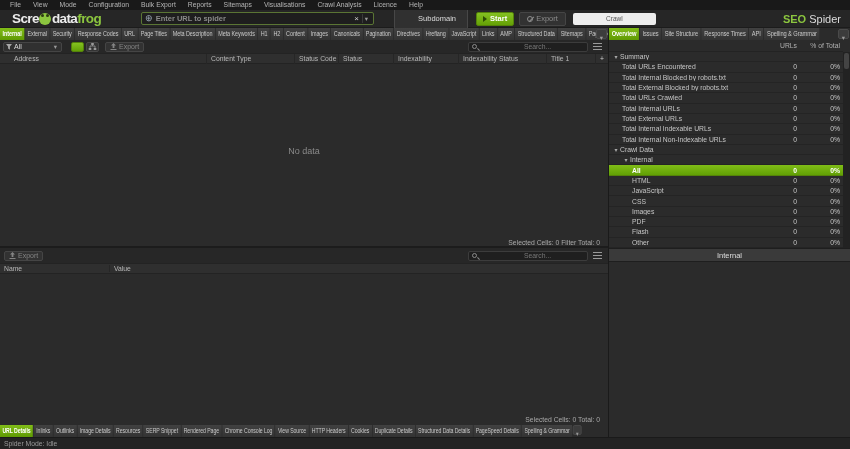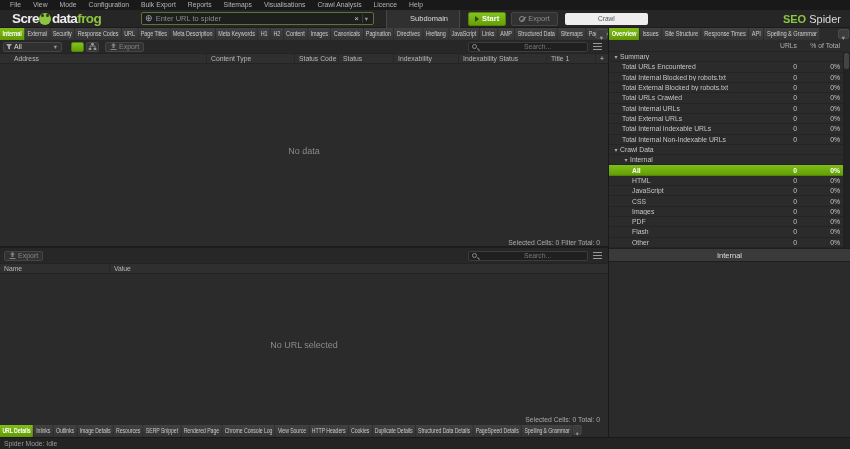--- a/index.html
+++ b/index.html
@@ -21,25 +21,25 @@
   .logo .w { color:#ececec; } .logo .g { color:#8cc63f; }
   .frog-head { width:12px; height:12px; border-radius:50%; background:#8cc63f; position:relative;
     display:inline-block; margin:0 0.5px; }
   .frog-head::before, .frog-head::after { content:""; position:absolute; top:1.5px; width:3px; height:3px;
     border-radius:50%; background:#2c3a12; }
   .frog-head::before { left:2px; } .frog-head::after { right:2px; }
   .urlbar { margin-left:40px; width:233px; height:13px; background:#1e1e1e;
     border:1px solid #5a7534; border-radius:2px; display:flex; align-items:center; padding:0 3px; }
   .globe { color:#9aa7b5; font-size:9px; line-height:9px; margin-right:3px; }
   .url-input { flex:1; background:transparent; border:none; outline:none; color:#bbb;
-    font-size:7.5px; font-family:"Liberation Sans",sans-serif; min-width:0; }
+    font-size:7.5px; font-family:"Liberation Sans",sans-serif; min-width:0;font-weight:bold; }
   .url-input::placeholder { color:#8a8a8a; }
   .url-x { color:#cfcfcf; font-size:8px; padding:0 3px; border-right:1px solid #3a3a3a; }
   .caret { color:#9a9a9a; font-size:6.5px; padding:0 2px; }
-  .scope { margin-left:12px; width:74px; height:25px; background:#303030; border:1px solid #474747;
+  .scope { margin-left:20px; width:74px; height:25px; background:#303030; border:1px solid #474747;
     border-radius:2px; display:flex; align-items:center; padding:0 3px; gap:20px; }
   .scope-label { flex:1; font-size:7.5px; color:#ddd; }
   .btn-start { margin-left:8px; height:14px; padding:0 6px; background:linear-gradient(#84c121,#65a106);
     border:1px solid #55830a; border-radius:2px; color:#fff; font-size:7.5px; font-weight:bold;
     display:flex; align-items:center; gap:3px; }
   .play { width:0; height:0; border-left:4.5px solid #2e4d05; border-top:3px solid transparent;
     border-bottom:3px solid transparent; }
   .btn-clear { margin-left:5px; height:14px; padding:0 7px; background:#323232; border:1px solid #454545;
     border-radius:2px; color:#8c8c8c; font-size:7.5px; display:flex; align-items:center; gap:3px; }
   .noicon { width:6px; height:6px; border:1px solid #8c8c8c; border-radius:50%; position:relative; }
@@ -296,23 +296,20 @@
       <input class="search-input" type="text" placeholder="Search..." style="">
     </div>
     <span class="sliders"></span>
   </div>
 
   <div class="bhead">
     <span class="bh-name">Name</span>
     <span class="bh-value">Value</span>
   </div>
 
-  <div class="bbody">
-    <span class="empty-msg">No URL selected</span>
-  </div>
 
   <div class="bfooter">Selected Cells: 0 Total: 0</div>
 
   <div class="tabstrip tabs-bottom">
     <div class="tabflow" style="transform:scaleX(0.8);">
       <span class="tab active">URL Details</span>
       <span class="tab">Inlinks</span>
       <span class="tab">Outlinks</span>
       <span class="tab">Image Details</span>
       <span class="tab">Resources</span>

